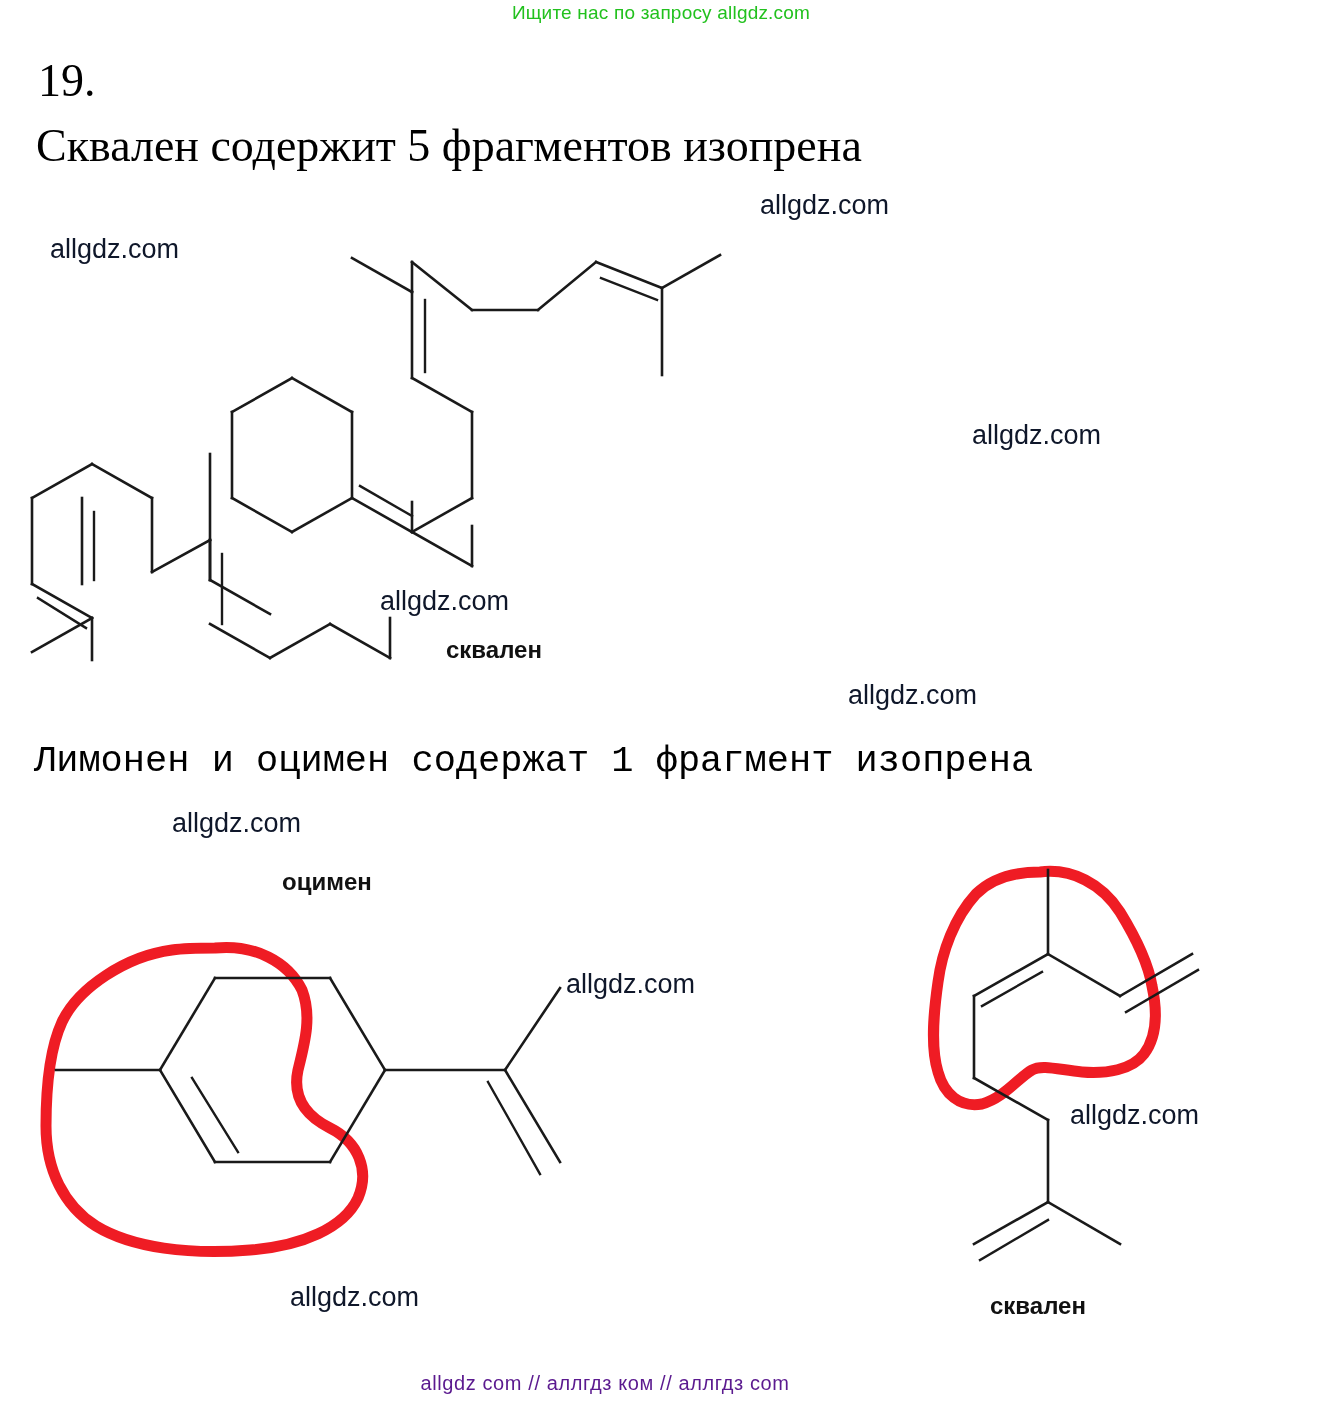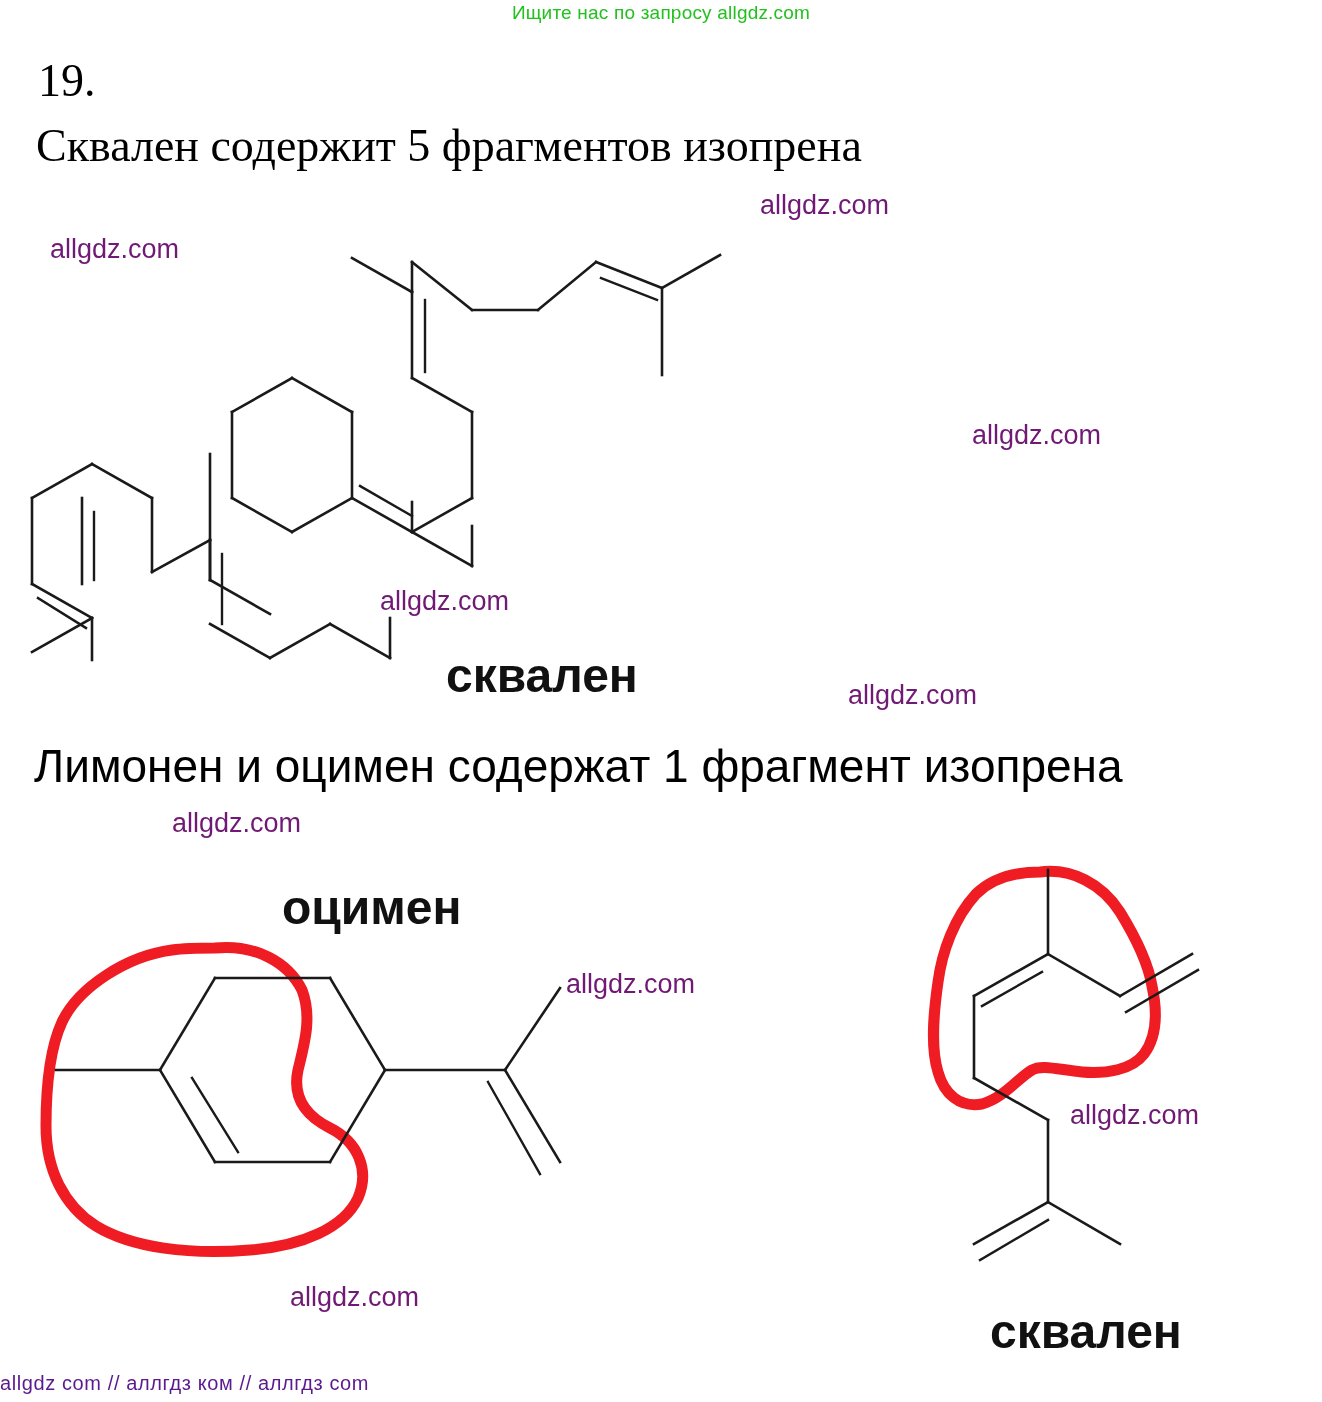--- a/index.html
+++ b/index.html
@@ -41,61 +41,61 @@
     top: 122px;
     left: 36px;
     font-size: 46px;
     line-height: 1.05;
     white-space: nowrap;
     font-family: "Liberation Serif", serif;
   }
   #heading-limonene-ocimene {
     top: 742px;
     left: 34px;
-    font-size: 46px;
+    font-size: 37px;
     line-height: 1.05;
     white-space: nowrap;
-    font-family: Liberation Sans, sans-serif;
+    font-family: Liberation Mono, monospace;
   }
 
   
   .watermark {
     font-family: "Liberation Sans", sans-serif;
     font-size: 27px;
-    color: #701a75;
+    color: #0f172a;
     white-space: nowrap;
   }
   .wm-1 { top: 190px; left: 760px; }
   .wm-2 { top: 234px; left: 50px; }
   .wm-3 { top: 420px; left: 972px; }
   .wm-4 { top: 586px; left: 380px; }
   .wm-5 { top: 680px; left: 848px; }
   .wm-6 { top: 808px; left: 172px; }
   .wm-7 { top: 969px; left: 566px; }
   .wm-8 { top: 1100px; left: 1070px; }
   .wm-9 { top: 1282px; left: 290px; }
 
   
   .mol-caption {
     font-family: "Liberation Sans", sans-serif;
     font-weight: bold;
-    font-size: 48px;
+    font-size: 24px;
     color: #111111;
     white-space: nowrap;
-    margin-top: 12px;
   }
   #caption-squalene { top: 636px; left: 446px; }
   #caption-limonene { top: 868px; left: 282px; }
   #caption-ocimene  { top: 1292px; left: 990px; }
 
   
   #footer-line {
     top: 1372px;
     left: 0;
     width: 1210px;
+    text-align: center;
     font-family: "Liberation Sans", sans-serif;
     font-size: 20px;
     color: #5b1a8f;
     letter-spacing: 0.6px;
   }
 
   
   svg.struct { position: absolute; overflow: visible; }
   .bond   { stroke: #1a1a1a; stroke-width: 2.6; fill: none; stroke-linecap: square; }
   .bond2  { stroke: #1a1a1a; stroke-width: 2.4; fill: none; stroke-linecap: square; }

